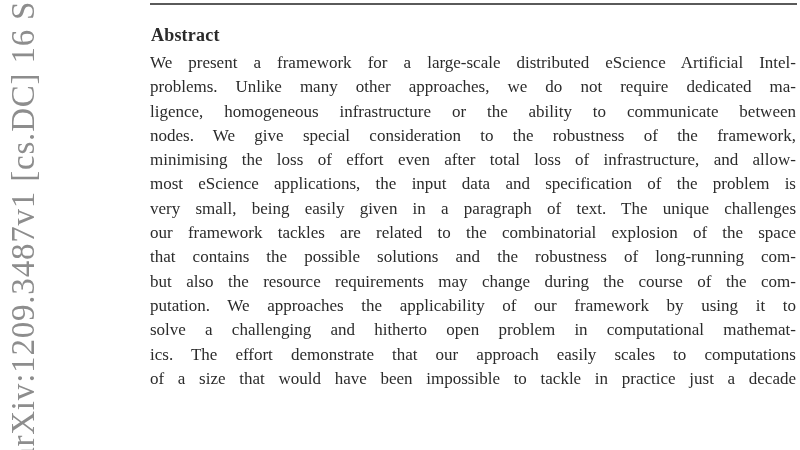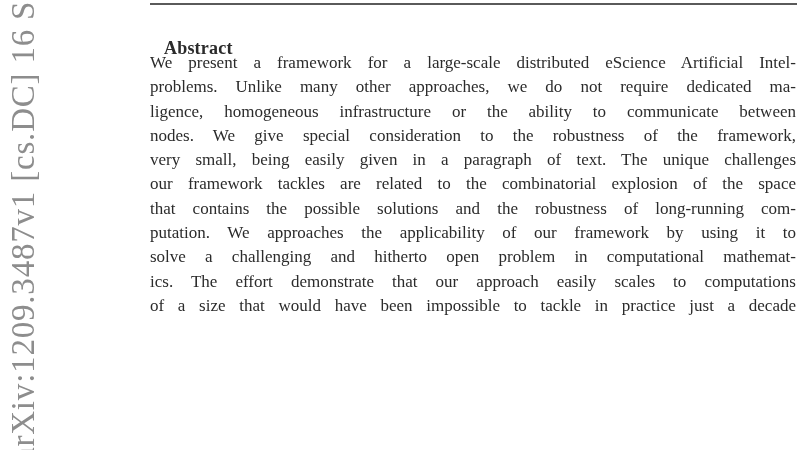--- a/index.html
+++ b/index.html
@@ -28,21 +28,21 @@
     left: 150px;
     top: 3px;
     width: 647px;
     height: 2px;
     background: var(--rule);
   }
   .abstract-heading {
     position: absolute;
     left: 151px;
     top: 25px;
-    margin: 13px;
+    margin: 0;
     font-size: 18px;
     font-weight: bold;
     letter-spacing: 0.2px;
     color: var(--body_text);
   }
   .abstract-body {
     position: absolute;
     left: 150px;
     top: 51px;
     width: 646px;
@@ -71,22 +71,25 @@
 <body>
 
 <div class="page">
   <div class="top-rule"></div>
   <h2 class="abstract-heading">Abstract</h2>
   <div class="abstract-body">
       <div class="line">We present a framework for a large-scale distributed eScience Artificial Intel-</div>
       <div class="line">problems. Unlike many other approaches, we do not require dedicated ma-</div>
       <div class="line">ligence, homogeneous infrastructure or the ability to communicate between</div>
       <div class="line">nodes. We give special consideration to the robustness of the framework,</div>
+      <div class="line">minimising the loss of effort even after total loss of infrastructure, and allow-</div>
+      <div class="line">most eScience applications, the input data and specification of the problem is</div>
       <div class="line">very small, being easily given in a paragraph of text. The unique challenges</div>
       <div class="line">our framework tackles are related to the combinatorial explosion of the space</div>
       <div class="line">that contains the possible solutions and the robustness of long-running com-</div>
+      <div class="line">but also the resource requirements may change during the course of the com-</div>
       <div class="line">putation. We approaches the applicability of our framework by using it to</div>
       <div class="line">solve a challenging and hitherto open problem in computational mathemat-</div>
       <div class="line">ics. The effort demonstrate that our approach easily scales to computations</div>
       <div class="line">of a size that would have been impossible to tackle in practice just a decade</div>
     </div>
   <div class="arxiv-stamp"><span>arXiv:1209.3487v1 [cs.DC] 16 S</span></div>
 </div>
 
 </body></html>

